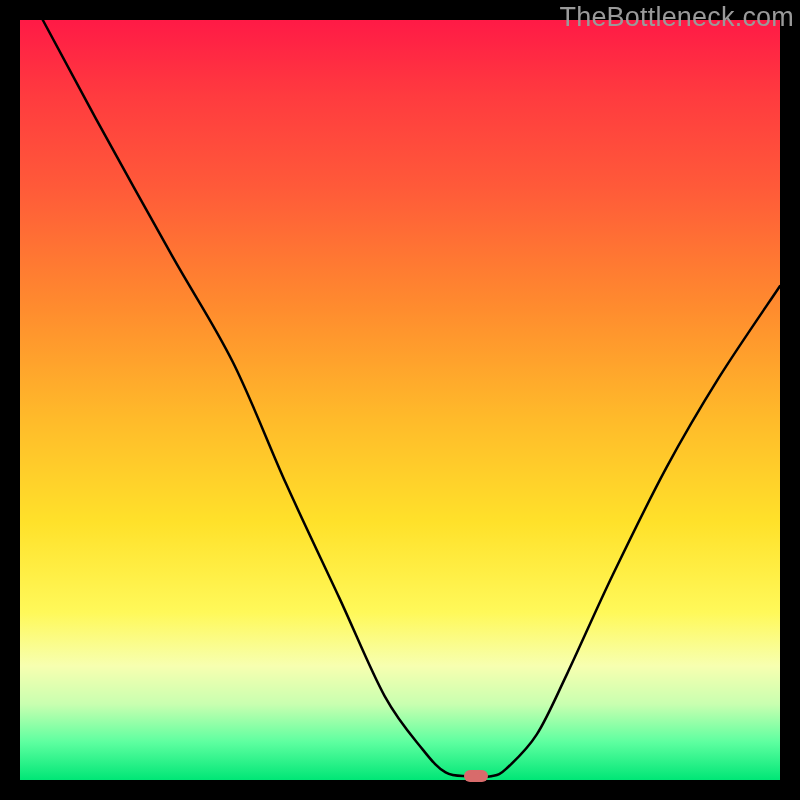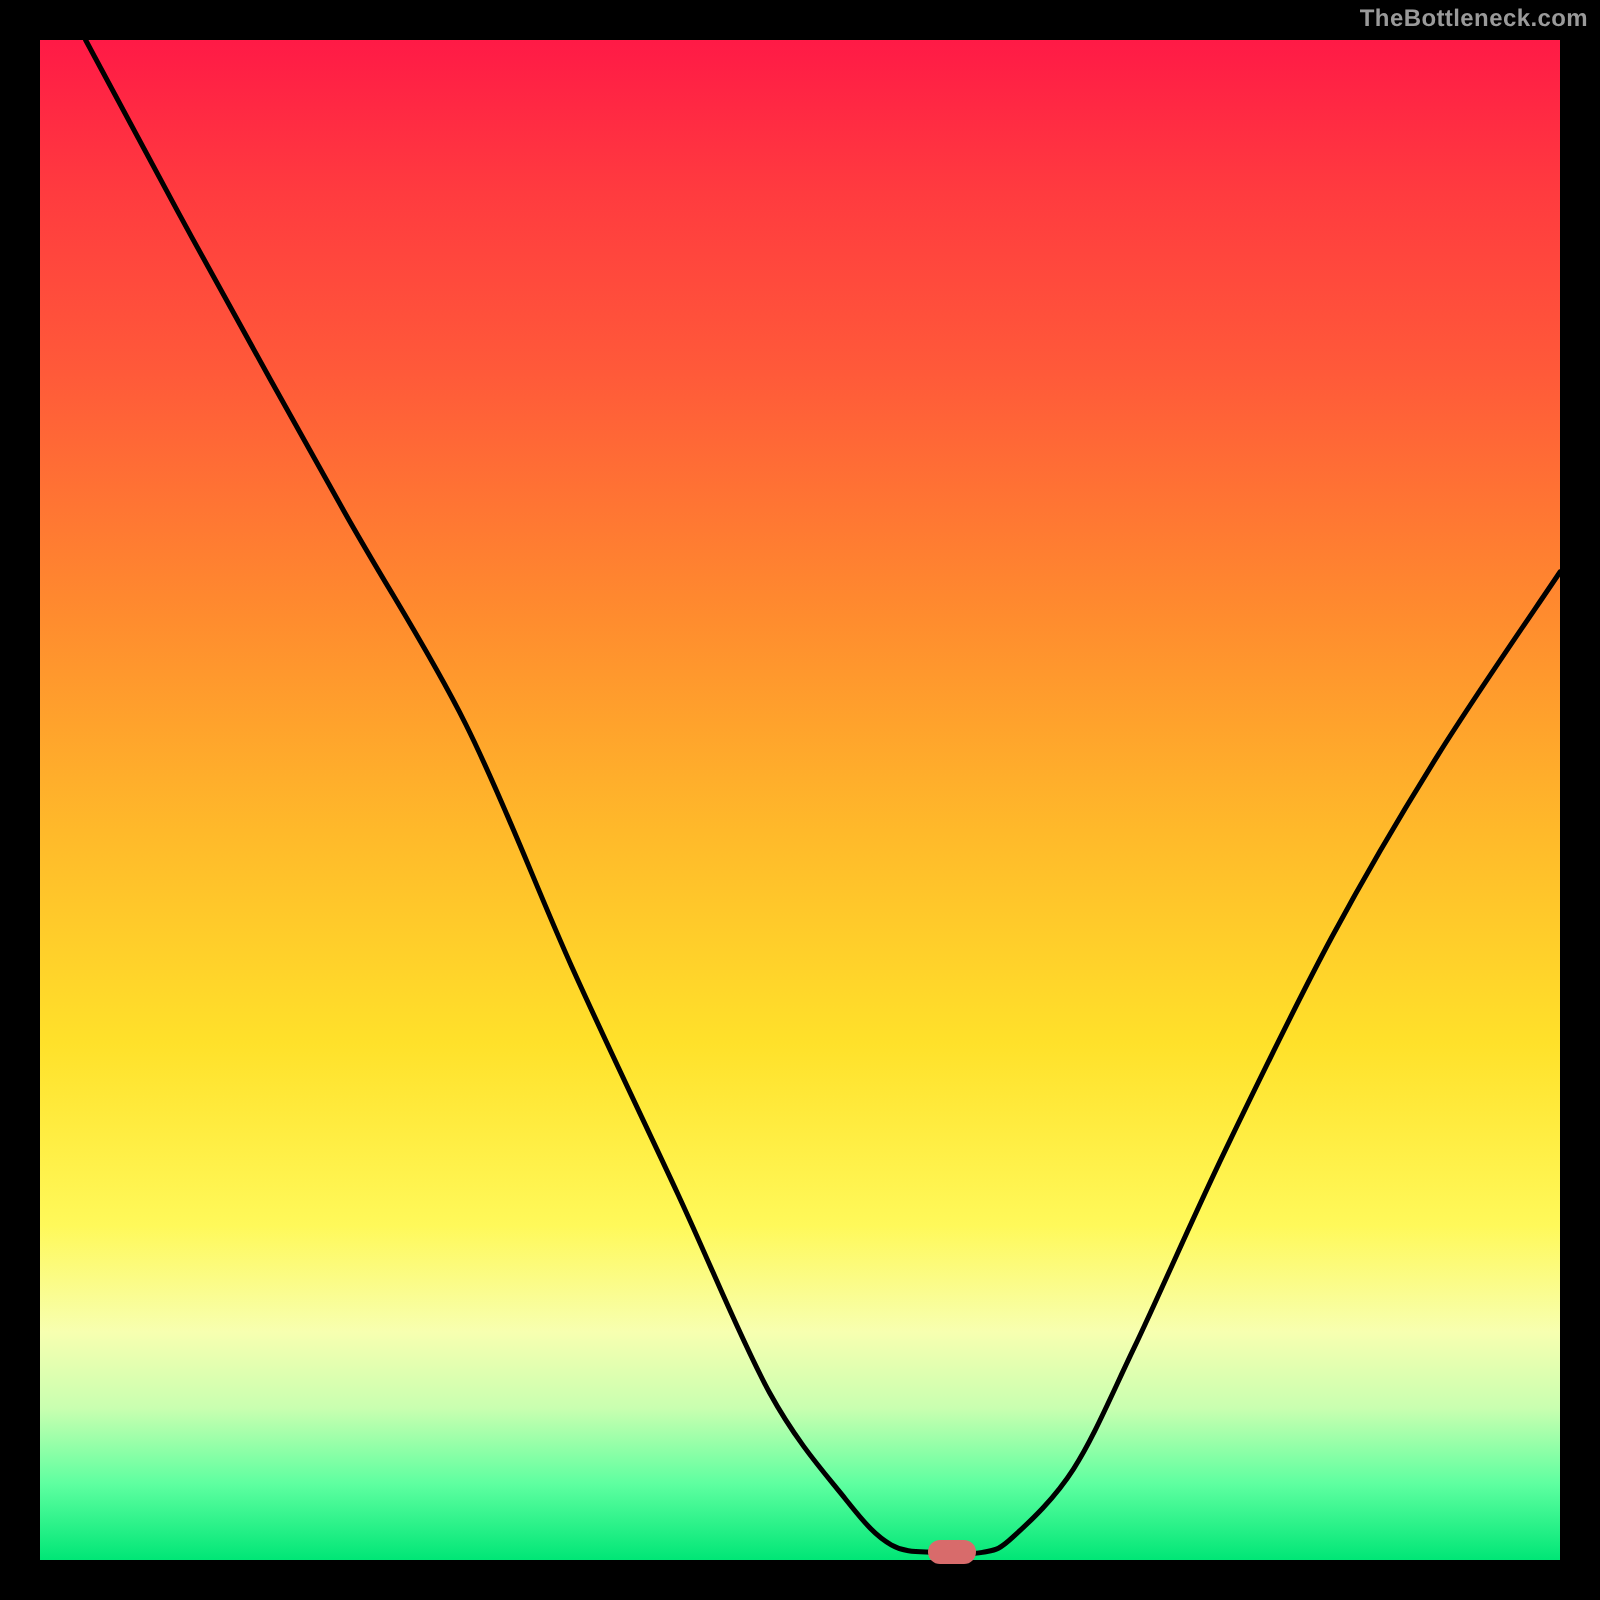--- a/index.html
+++ b/index.html
@@ -37,22 +37,22 @@
       #c9ffb0 90%,
       #5effa0 95%,
       #00e676 100%
     );
   }
   .watermark {
     position: absolute;
     top: 2px;
     right: 6px;
     color: #9a9a9a;
-    font-size: 12px;
-    font-weight: 700;
+    font-size: 27px;
+    font-weight: 400;
     letter-spacing: 0.2px;
     user-select: none;
   }
   svg.curve {
     position: absolute;
     left: 0;
     top: 0;
     width: 760px;
     height: 760px;
     overflow: visible;

